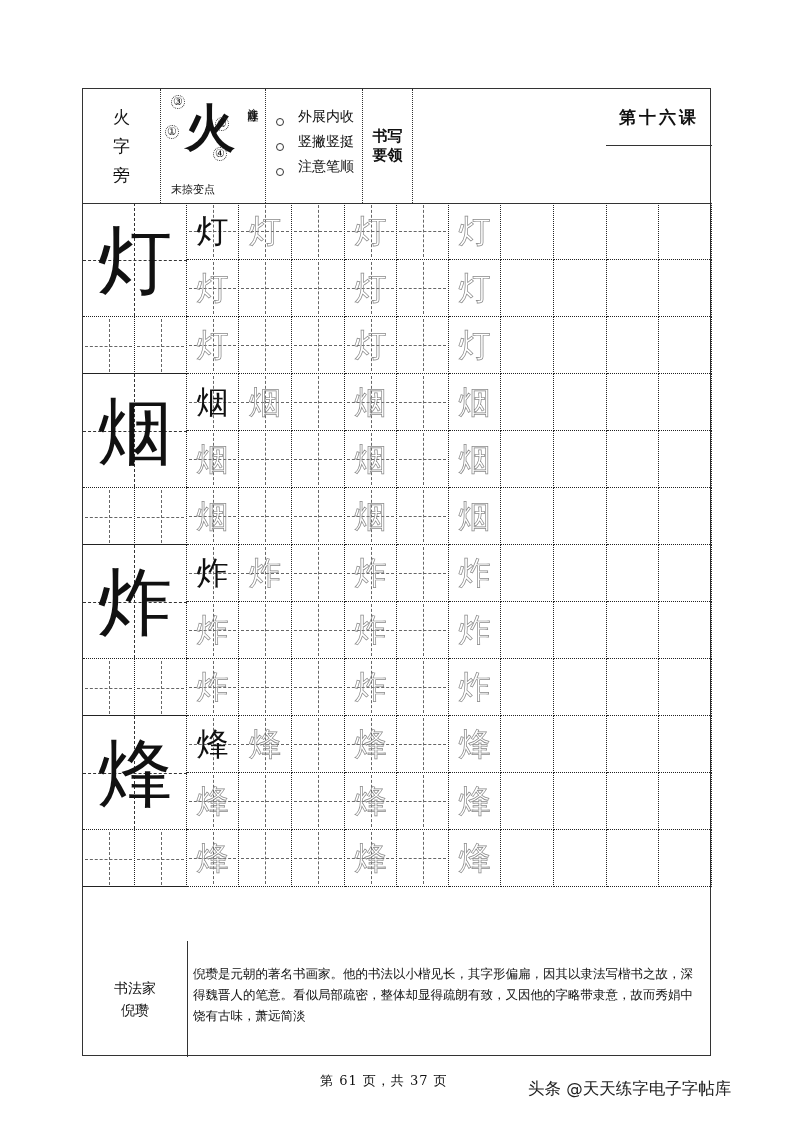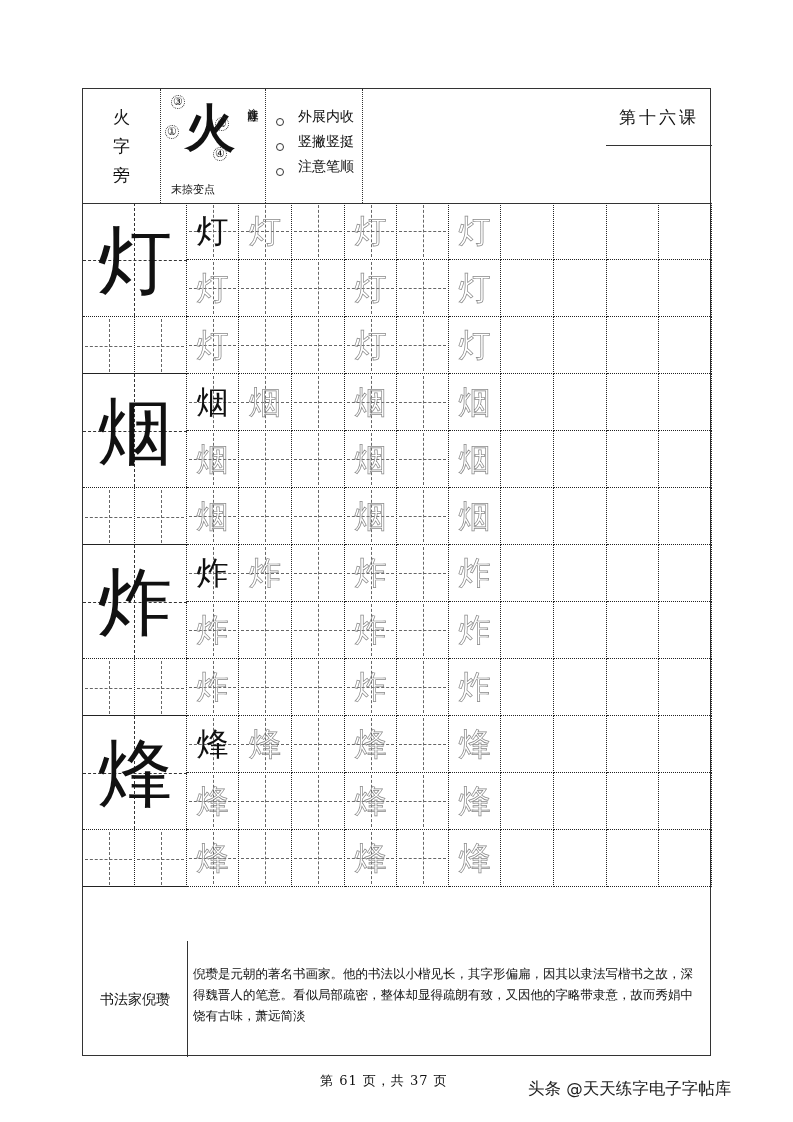--- a/index.html
+++ b/index.html
@@ -14,42 +14,42 @@
   .num{position:absolute;font-size:11px;border:1px dotted #333;border-radius:50%;width:12px;height:12px;line-height:12px;text-align:center;}
   .demo-note{position:absolute;right:6px;top:10px;writing-mode:vertical-rl;font-size:11px;letter-spacing:1px;}
   .demo-caption{position:absolute;left:10px;bottom:6px;font-size:11px;}
   .points{left:183px;width:97px;padding:12px 0 0 10px;font-size:14px;}
   .points div{height:25px;display:flex;align-items:flex-end;gap:14px;}
   .points .dot{width:6px;height:6px;border:1px solid #333;border-radius:50%;display:inline-block;}
   .label-box{left:280px;width:50px;display:flex;align-items:center;justify-content:center;font-family:"DejaVu Sans",sans-serif;font-weight:bold;font-size:15px;line-height:1.25;text-align:center;}
   .tips{left:330px;width:193px;padding:6px 8px;font-size:11.5px;line-height:20px;text-align:justify;}
   .tips .last{text-align:center;}
   .lesson{left:523px;width:106px;border-right:none;}
-  .lesson-title{height:56px;border-bottom:1.2px solid #333;display:flex;align-items:center;justify-content:center;font-size:17px;font-weight:normal;letter-spacing:3px;}
+  .lesson-title{height:56px;border-bottom:1.2px solid #333;display:flex;align-items:center;justify-content:center;font-size:17px;font-weight:bold;letter-spacing:3px;}
   .eval{height:58px;display:flex;align-items:center;padding-left:4px;font-size:14px;}
   .eval .line{display:inline-block;width:66px;border-bottom:1px solid #333;margin-left:2px;height:14px;}
   
   .grid{position:absolute;left:0;top:114px;width:100%;height:683px;}
   .row{position:absolute;left:0;height:57px;width:100%;}
   .cell{position:absolute;top:0;height:57px;border-right:1.2px dotted #222;border-bottom:1.2px dotted #222;box-sizing:border-box;display:flex;align-items:center;justify-content:center;font-size:32px;}
   .g::before{content:"";position:absolute;left:50%;top:2px;bottom:2px;border-left:1px dashed #666;}
   .g::after{content:"";position:absolute;top:50%;left:2px;right:2px;border-top:1px dashed #666;}
   .ch{position:relative;z-index:1;line-height:1;}
   .solid{color:#111;}
   .trace{color:transparent;-webkit-text-stroke:0.7px #888;}
   .big{position:absolute;left:0;width:104px;height:171px;border-right:1.2px dotted #222;border-bottom:1.5px solid #222;box-sizing:border-box;}
   .big-top{position:absolute;left:0;top:0;width:104px;height:114px;border-bottom:1.2px dotted #222;box-sizing:border-box;display:flex;align-items:center;justify-content:center;font-size:74px;font-family:"DejaVu Serif",serif;}
   .big-top::before{content:"";position:absolute;left:51px;top:0;bottom:0;border-left:1.2px dashed #333;}
   .big-top::after{content:"";position:absolute;top:57px;left:0;right:0;border-top:1.2px dashed #333;}
   .big-bot{position:absolute;left:0;top:114px;width:104px;height:57px;}
   .big-bot .q{position:absolute;top:0;width:52px;height:57px;border-right:1.2px dotted #222;box-sizing:border-box;}
   
   .bio1{position:absolute;left:0;top:797px;width:100%;height:55px;border-bottom:1.5px solid #333;padding:6px 6px;box-sizing:border-box;font-size:12.5px;line-height:21px;text-align:center;}
   .bio2{position:absolute;left:0;top:852px;width:100%;height:116px;}
-  .bio2-label{position:absolute;left:0;top:0;width:104px;height:116px;border-right:1.2px solid #333;display:flex;flex-direction:row;align-items:center;justify-content:center;font-size:14px;line-height:22px;}
+  .bio2-label{position:absolute;left:0;top:0;width:104px;height:116px;border-right:1.2px solid #333;display:flex;flex-direction:column;align-items:center;justify-content:center;font-size:14px;line-height:22px;}
   .bio2-text{position:absolute;left:110px;top:22px;right:8px;font-size:12.5px;line-height:21px;}
   .footer{position:absolute;left:320px;top:1072px;font-size:13px;letter-spacing:1px;}
   .watermark{position:absolute;left:528px;top:1078px;font-family:"DejaVu Sans",sans-serif;font-size:16.5px;color:#222;}
 </style>
 </head>
 <body>
 
 <div class="sheet">
 
   <div class="hdr">
@@ -74,20 +74,23 @@
         </div>
       <div>
           <span class="dot"></span>
           <span>竖撇竖挺</span>
         </div>
       <div>
           <span class="dot"></span>
           <span>注意笔顺</span>
         </div>
     </div>
+    <div class="hc label-box">
+      <div><span>书写</span><br><span>要领</span></div>
+    </div>
     <div class="hc lesson">
       <div class="lesson-title">第十六课</div>
     </div>
   </div>
 
   <div class="grid" id="grid">
       <div class="big" style="top: 0px;">
         <div class="big-top">
           <span class="ch solid">灯</span>
         </div>

